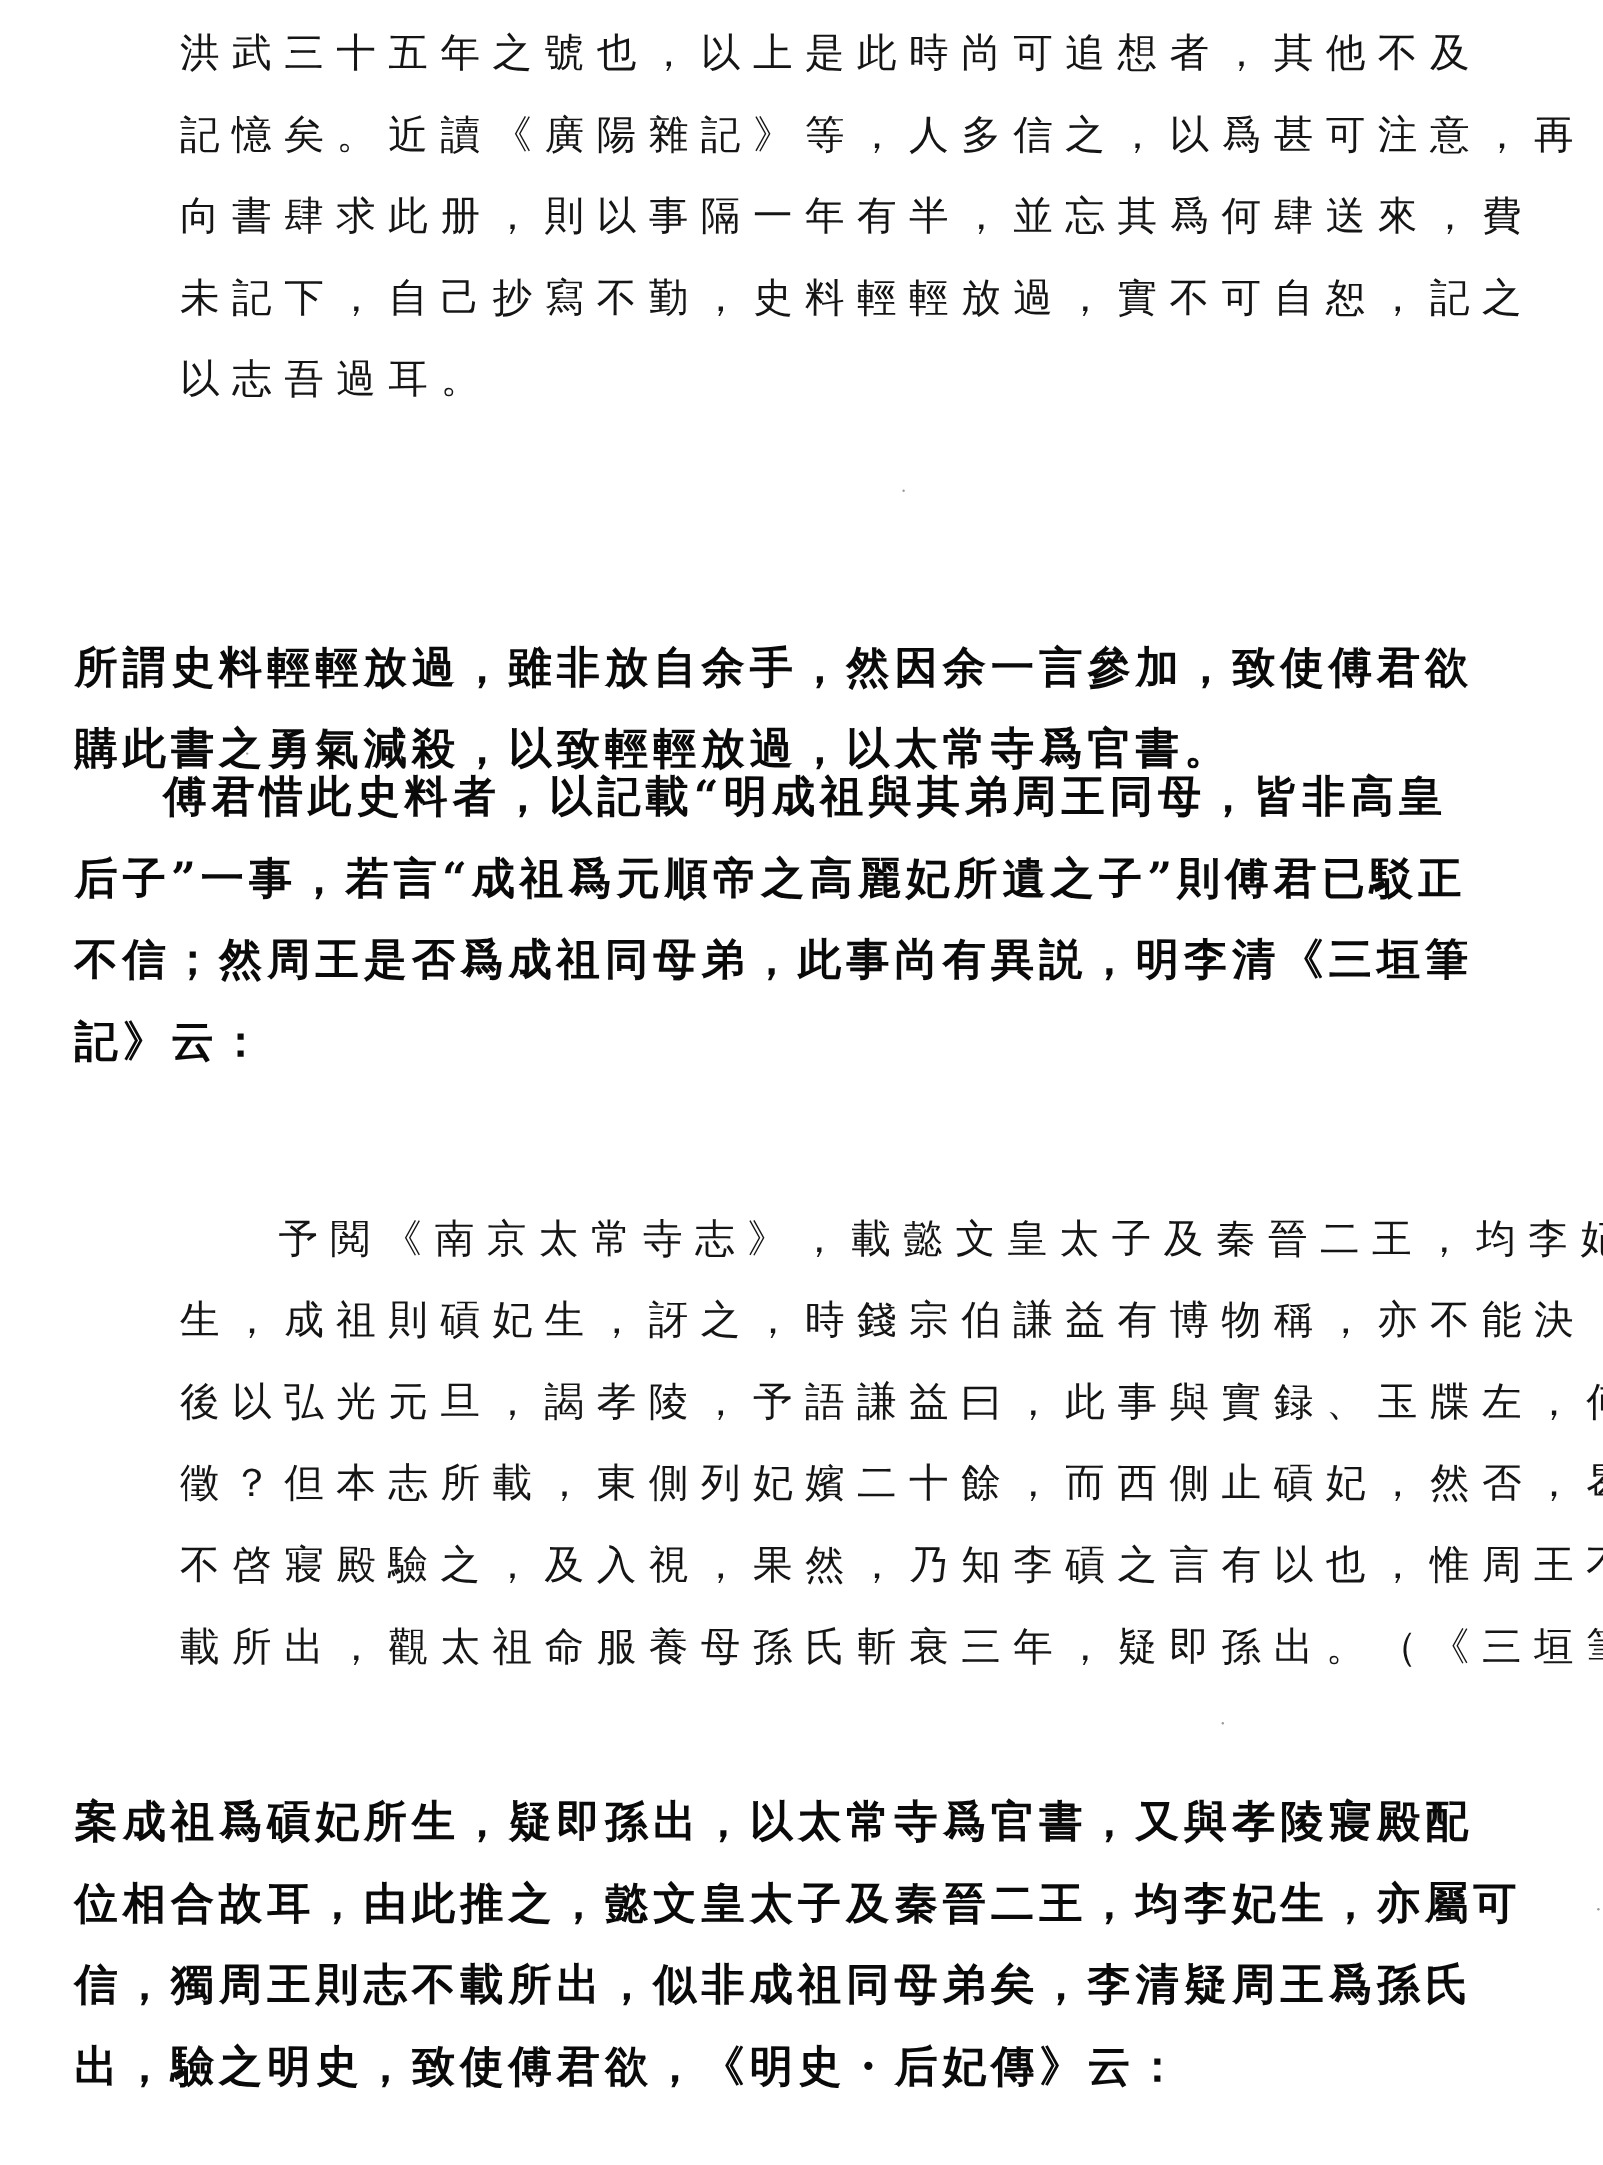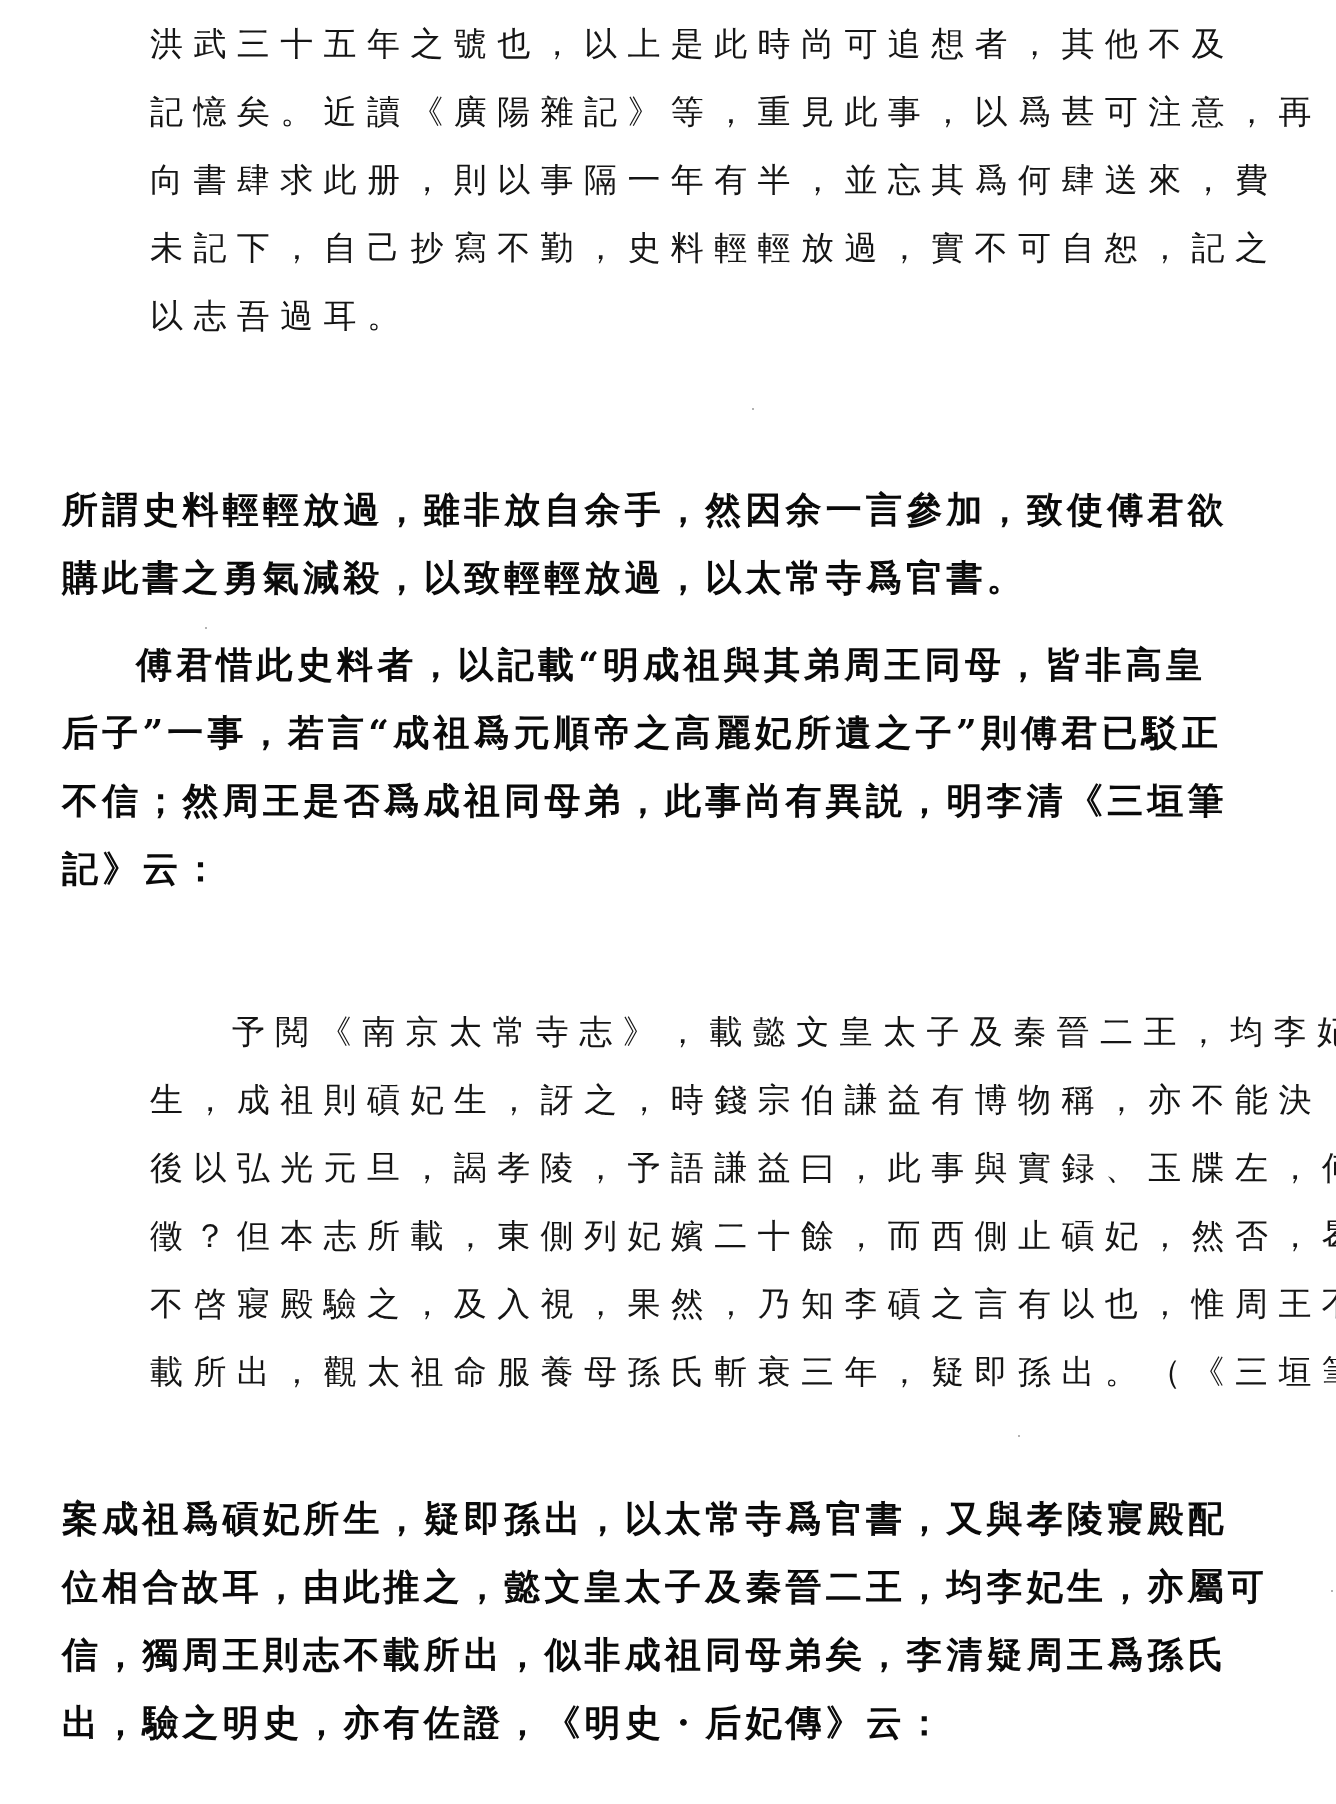--- a/index.html
+++ b/index.html
@@ -48,41 +48,41 @@
       font-size: 36px;
       line-height: 68px;
       letter-spacing: 4.2px;
       font-weight: bold;
       color: #0a0a0a;
     }
     .indent-first { padding-left: 74px; }
     .quote .indent-first { padding-left: 82px; }
 
     #quote-1 { top: 10px; }
-    #para-1 { top: 475px; }
+    #para-1 { top: 522px; }
     #para-2 { top: 630px; }
     #quote-2 { top: 998px; }
     #para-3 { top: 1484px; }
 
     
     .speck {
       position: absolute;
       width: 2px; height: 2px;
       background: #9a9a9a;
       border-radius: 1px;
     }
   </style>
 </head>
 <body>
 
 <div class="page">
 
   <div id="quote-1" class="block quote">
     <span class="line">洪武三十五年之號也，以上是此時尚可追想者，其他不及</span>
-    <span class="line">記憶矣。近讀《廣陽雜記》等，重見此事，以爲甚可注意，再</span>
+    <span class="line">記憶矣。近讀《廣陽雜記》等，人多信之，以爲甚可注意，再</span>
     <span class="line">向書肆求此册，則以事隔一年有半，並忘其爲何肆送來，費</span>
     <span class="line">未記下，自己抄寫不勤，史料輕輕放過，實不可自恕，記之</span>
     <span class="line">以志吾過耳。</span>
   </div>
 
   <div id="para-1" class="block body-text">
     <span class="line">所謂史料輕輕放過，雖非放自余手，然因余一言參加，致使傅君欲</span>
     <span class="line">購此書之勇氣減殺，以致輕輕放過，以太常寺爲官書。</span>
   </div>
 
@@ -99,21 +99,21 @@
     <span class="line">後以弘光元旦，謁孝陵，予語謙益曰，此事與實録、玉牒左，何</span>
     <span class="line">徵？但本志所載，東側列妃嬪二十餘，而西側止碽妃，然否，曷</span>
     <span class="line">不啓寢殿驗之，及入視，果然，乃知李碽之言有以也，惟周王不</span>
     <span class="line">載所出，觀太祖命服養母孫氏斬衰三年，疑即孫出。（《三垣筆</span>
   </div>
 
   <div id="para-3" class="block body-text">
     <span class="line">案成祖爲碽妃所生，疑即孫出，以太常寺爲官書，又與孝陵寢殿配</span>
     <span class="line">位相合故耳，由此推之，懿文皇太子及秦晉二王，均李妃生，亦屬可</span>
     <span class="line">信，獨周王則志不載所出，似非成祖同母弟矣，李清疑周王爲孫氏</span>
-    <span class="line">出，驗之明史，亦有佐證，《明史・后妃傳》云：</span>
+    <span class="line">出，驗之明史，致使傅君欲，《明史・后妃傳》云：</span>
   </div>
 
   <span class="speck" style="left:205px; top:627px;"></span>
   <span class="speck" style="left:722px; top:1038px;"></span>
   <span class="speck" style="left:752px; top:408px;"></span>
   <span class="speck" style="left:1018px; top:1435px;"></span>
   <span class="speck" style="left:1331px; top:1590px;"></span>
 </div>
 
 </body></html>

